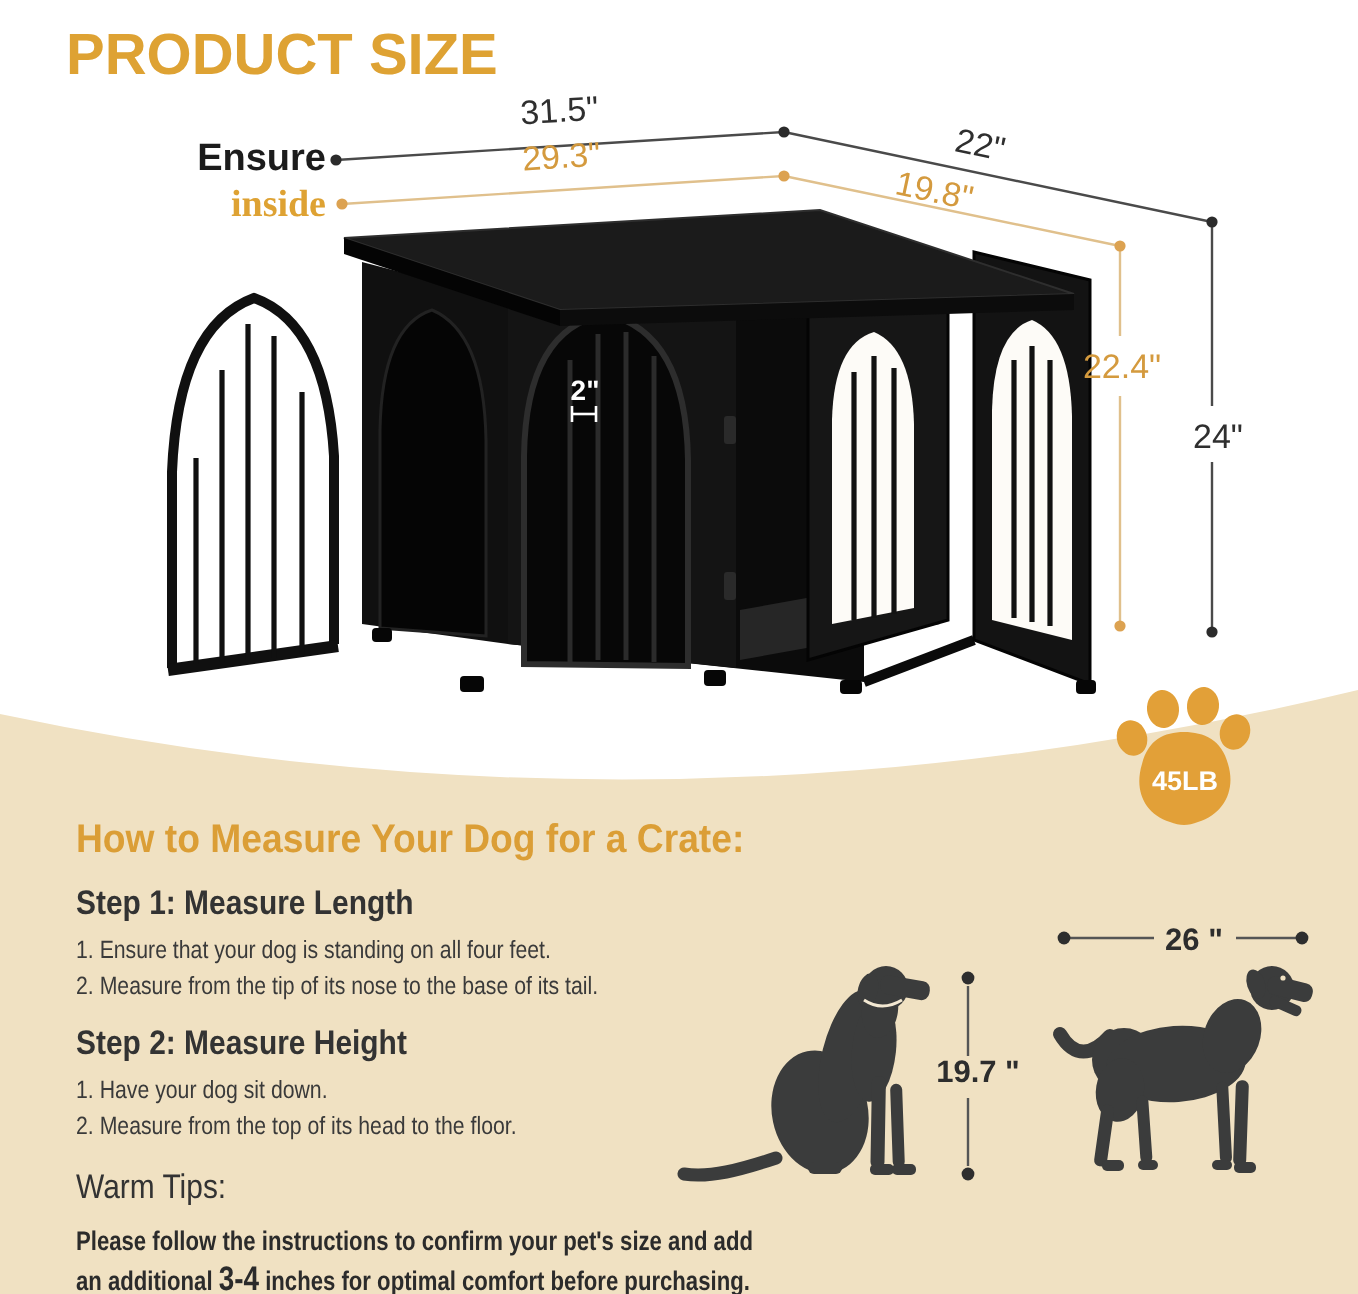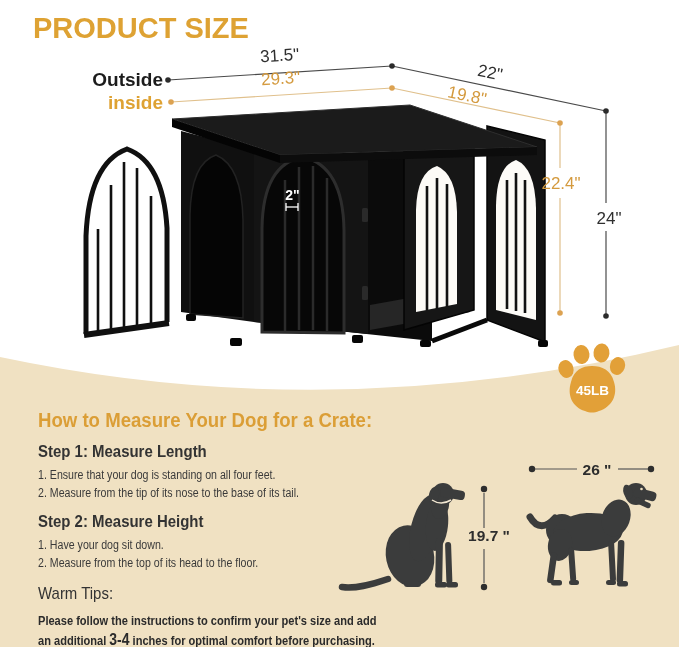--- a/index.html
+++ b/index.html
@@ -8,21 +8,21 @@
     background:#ffffff;font-family:"Liberation Sans", sans-serif;
   }
   #scene{position:absolute;left:0;top:0;}
   .abs{position:absolute;}
   #page-title{
     left:33px;top:0px;font-size:29px;font-weight:800;color:#DEA233;
     letter-spacing:0px;white-space:nowrap;margin-top:12px;
   }
   .legend{width:85px;text-align:right;white-space:nowrap;}
   #legend-outside{left:78px;top:69px;font-size:19px;font-weight:600;color:#1c1c1c;}
-  #legend-inside{left:78px;top:92px;font-size:19px;font-weight:700;color:#DEA233;}
+  #legend-inside{left:78px;top:92px;font-size:19px;font-weight:700;color:#DEA233;font-family:Liberation Serif, serif;}
   #guide{left:38px;top:408px;width:470px;color:#333333;}
   #guide h2{margin:0;font-size:20px;line-height:24px;font-weight:700;color:#DB9E36;}
   .step-title{font-size:17px;font-weight:600;color:#333;line-height:20px;margin-top:10px;}
   .step-line{font-size:12.5px;color:#3a3a3a;line-height:18px;margin:0;}
   .first-line{margin-top:4px;}
   .warm-title{font-size:17px;font-weight:500;color:#333;line-height:20px;margin-top:12px;}
   .warm-line{font-size:13.5px;font-weight:700;color:#2b2b2b;line-height:19px;white-space:nowrap;}
   .warm-line.l1{margin-top:7px;}
   .hl{font-size:17px;font-weight:700;}
   .sx93{transform:scaleX(.93);transform-origin:left center;}
@@ -202,21 +202,21 @@
       <line x1="535" y1="469" x2="577" y2="469" stroke="#555555" stroke-width="1.2"></line>
       <line x1="618" y1="469" x2="648" y2="469" stroke="#555555" stroke-width="1.2"></line>
       <circle cx="532" cy="469" r="3.2" fill="#2e2e2e"></circle>
       <circle cx="651" cy="469" r="3.2" fill="#2e2e2e"></circle>
       <text class="dog-dim" x="597" y="475" text-anchor="middle">26 "</text>
     </g>
   </svg>
 
   <div id="page-title" class="abs">PRODUCT SIZE</div>
 
-  <div id="legend-outside" class="abs legend">Outside</div>
+  <div id="legend-outside" class="abs legend">Ensure</div>
   <div id="legend-inside" class="abs legend">inside</div>
 
   <div id="guide" class="abs">
     <h2 class="sx93">How to Measure Your Dog for a Crate:</h2>
 
     <div class="step-title sx88">Step 1: Measure Length</div>
     <div class="step-line first-line sx85">1. Ensure that your dog is standing on all four feet.</div>
     <div class="step-line sx85">2. Measure from the tip of its nose to the base of its tail.</div>
 
     <div class="step-title sx88">Step 2: Measure Height</div>

